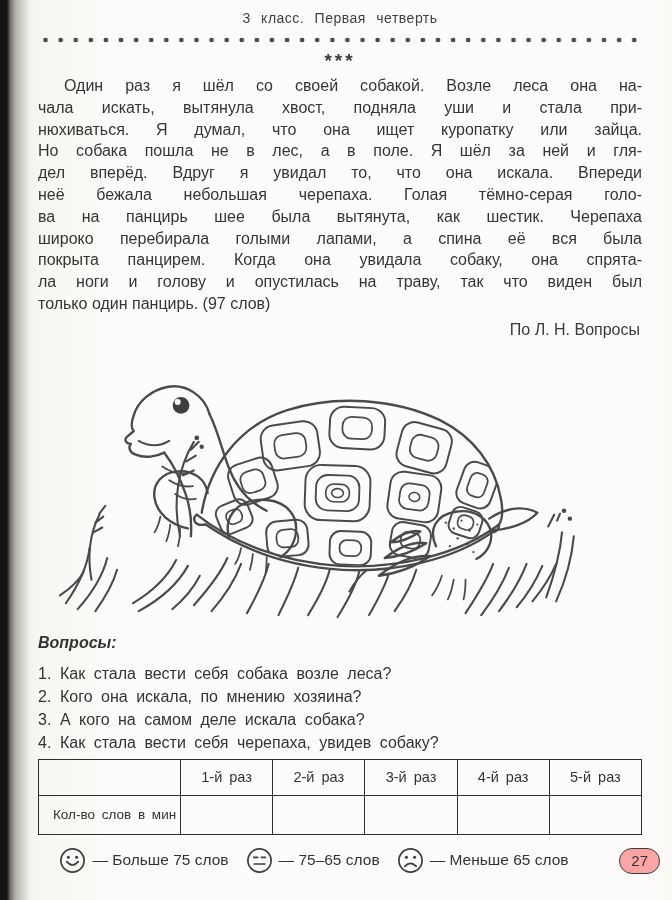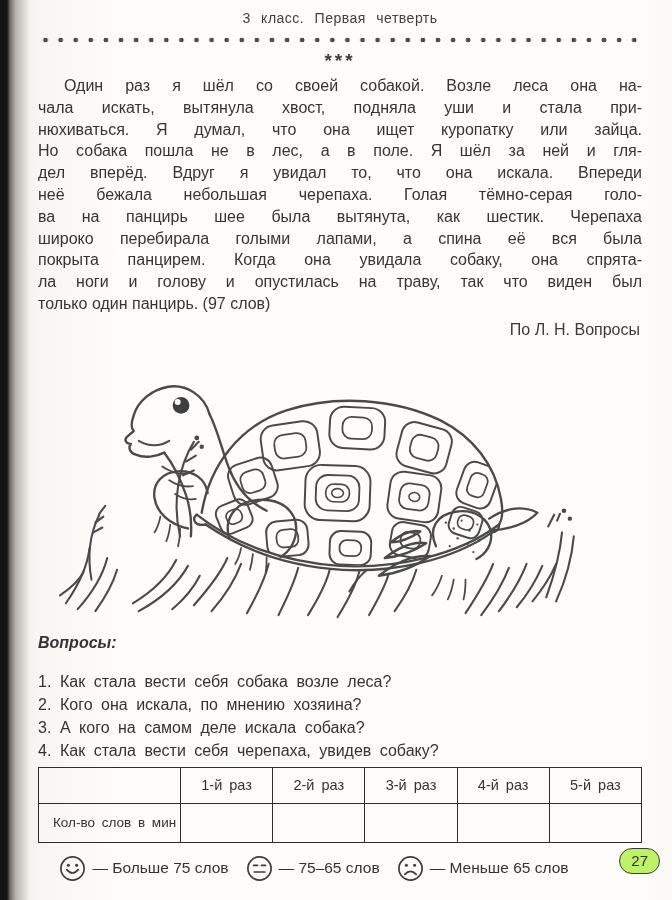--- a/index.html
+++ b/index.html
@@ -17,35 +17,35 @@
     background-image:radial-gradient(circle,#4c4c4c 2.1px,rgba(0,0,0,0) 2.6px);
     background-size:15.1px 6px;background-repeat:repeat-x;background-position:0 center;}
   .stars{text-align:center;font-size:19px;font-weight:bold;letter-spacing:3px;margin-top:7px;color:#3d3d3d;}
   .story{margin-top:3px;font-size:16px;line-height:21.8px;color:#353535;}
   .story .line{text-align:justify;text-align-last:justify;white-space:normal;}
   .story .line.first{text-indent:26px;}
   .story .line.last{text-align-last:left;}
   .author{margin-top:6px;text-align:right;font-size:16px;padding-right:2px;}
   .illustration{display:block;margin:30px 0 0 2px;}
   .questions{margin-top:10px;font-size:16px;line-height:23px;color:#333;}
-  .questions .q-title{font-style:italic;font-weight:bold;margin-bottom:16px;}
+  .questions .q-title{font-style:italic;font-weight:bold;margin-bottom:8px;}
   .questions .q-item{word-spacing:4px;}
   .questions .q-num{display:inline-block;min-width:22px;}
   table.speed-table{margin-top:5px;width:604px;border-collapse:collapse;table-layout:fixed;}
   table.speed-table th,table.speed-table td{border:1.8px solid #2e2e2e;font-weight:normal;color:#333;}
   table.speed-table thead th{height:33px;font-size:14.5px;word-spacing:3px;text-align:center;}
   table.speed-table tbody td{height:36px;font-size:13.5px;}
   td.row-label{padding-left:14px;word-spacing:3px;}
   col.label-col{width:142px;}
   .legend{margin-top:12px;display:flex;align-items:center;justify-content:center;gap:17px;
     font-size:15.5px;color:#333;padding-right:52px;}
   .legend-item{display:flex;align-items:center;gap:6px;white-space:nowrap;}
   .legend-item svg{display:block;}
   .page-pill{position:absolute;right:12px;top:848px;border:1.8px solid #3d3d3d;border-radius:13px;
-    padding:3px 11px 4px 11px;font-size:15px;color:#333;background:#bef264;}
+    padding:3px 11px 4px 11px;font-size:15px;color:#333;background:#fca5a5;}
 </style>
 </head>
 <body>
 
 <div class="scan-edge"></div>
 
 <div class="content">
 
   <div class="page-title">3 класс. Первая четверть</div>
   <div class="dotted-rule"></div>

